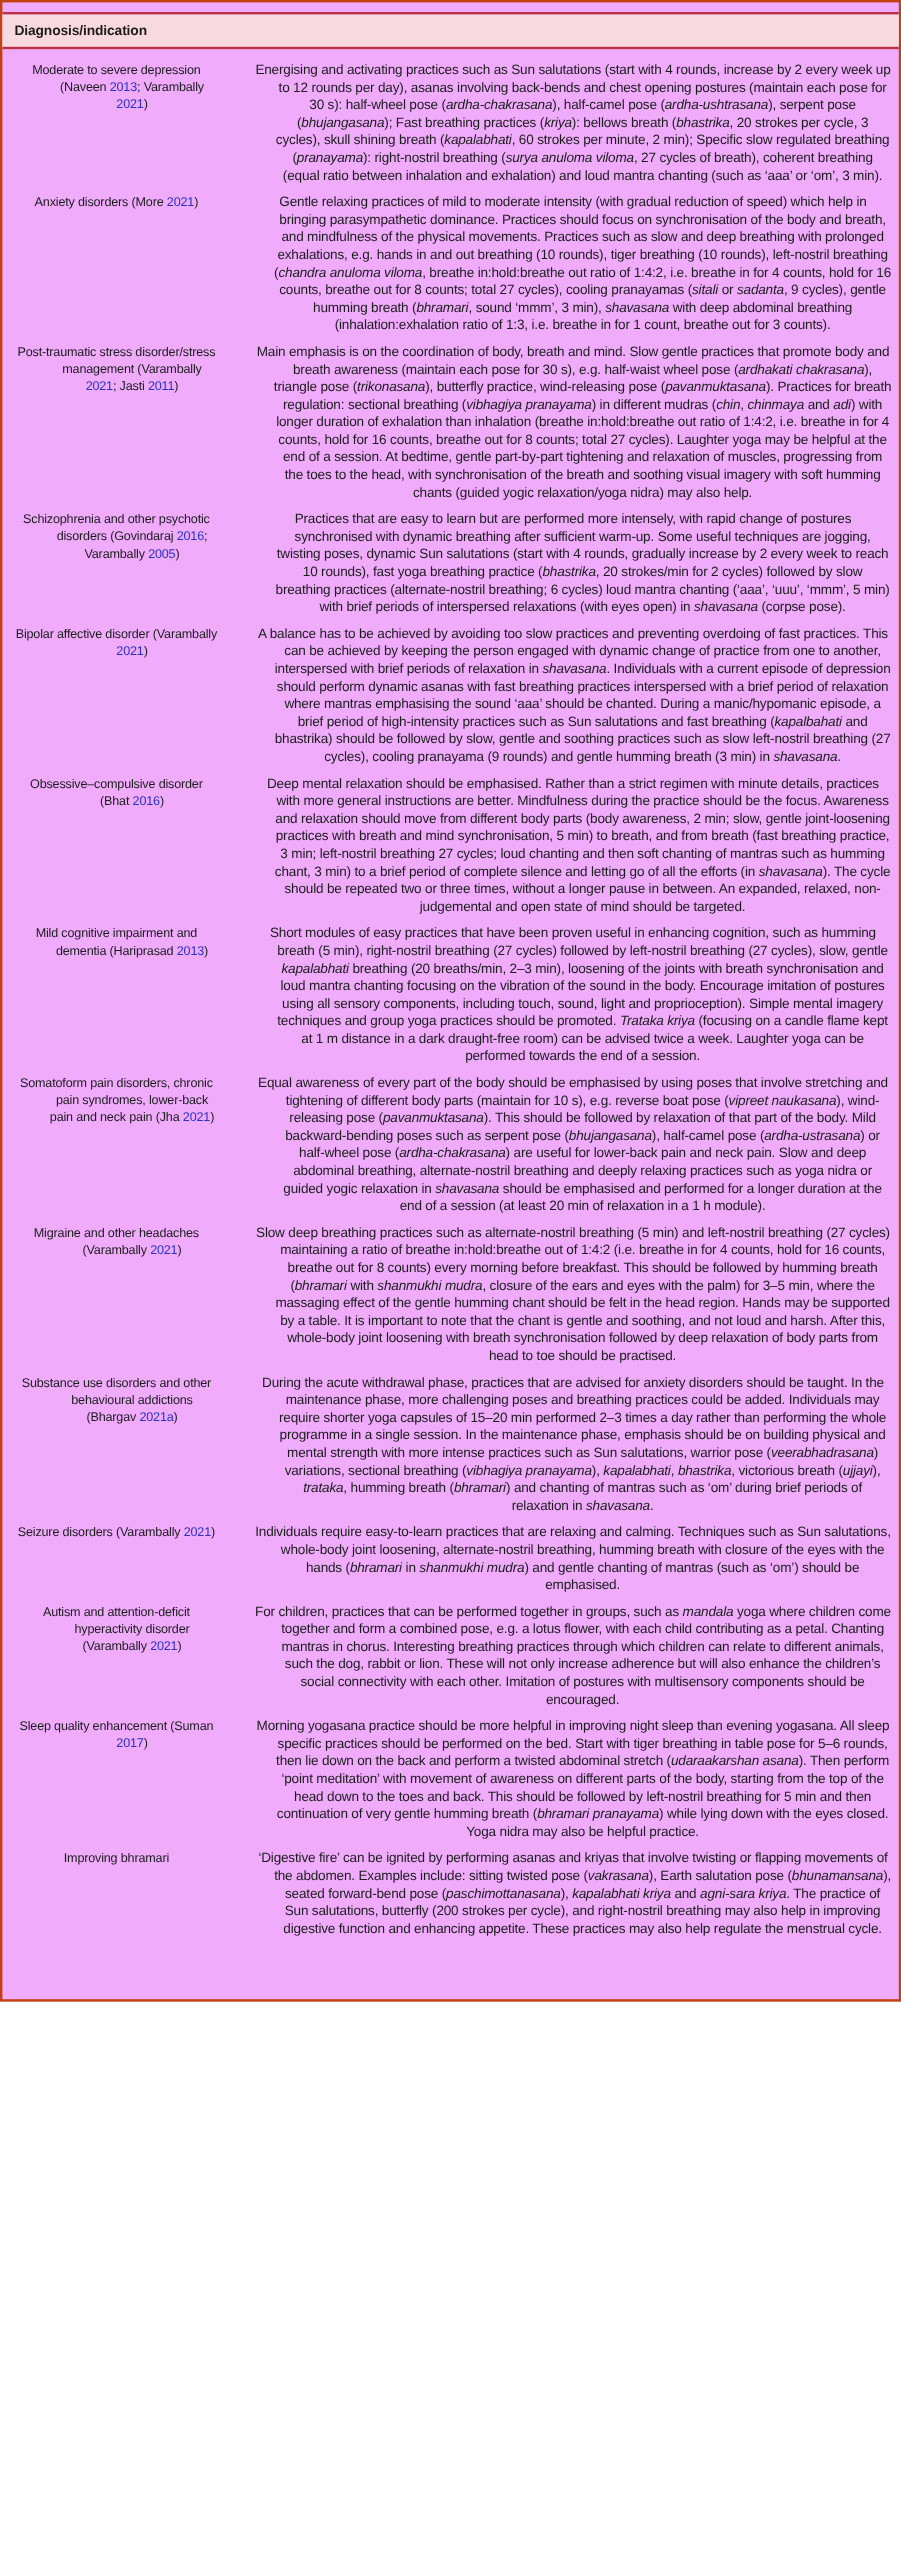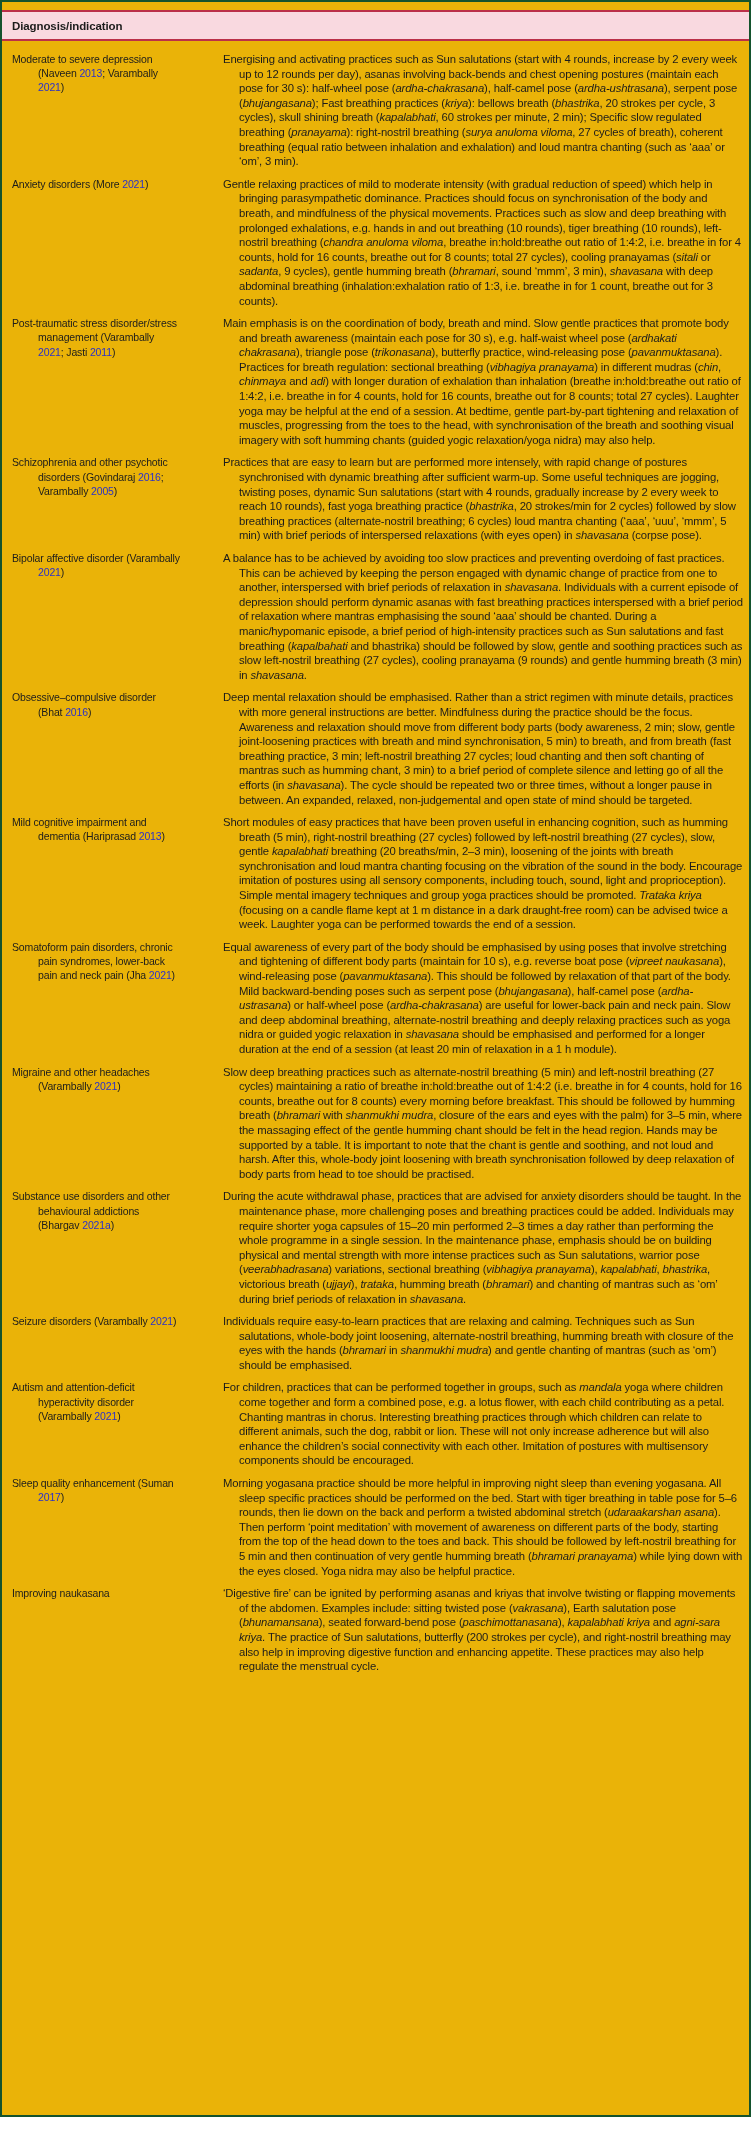--- a/index.html
+++ b/index.html
@@ -4,45 +4,46 @@
 <style>
   html,body{margin:0;padding:0;background:#fff;}
   body{
     width:751px;height:2133px;overflow:hidden;
     font-family:"Liberation Sans","DejaVu Sans",sans-serif;
     color:#1c1c1c;
     -webkit-font-smoothing:antialiased;
   }
   .frame{
     box-sizing:border-box;
-    width:751px;height:2117px;
-    border:2px solid #14532d;
-    background:#eab308;
+    width:751px;height:1668px;
+    border:2px solid #c2410c;
+    background:#f0abfc;
   }
   .header-band{
     margin-top:8px;
     background:#f9d9e0;
     border-top:2px solid #bb3049;
     border-bottom:2px solid #bb3049;
     display:grid;
     grid-template-columns:178px 1fr;
     padding:7px 10px 6px 10px;
     font-weight:bold;
     font-size:11.5px;
     line-height:14px;
     letter-spacing:-0.1px;
   }
   .header-band .th{white-space:nowrap;}
   sup{font-size:8px;line-height:0;vertical-align:super;}
   .rows{padding:3px 6px 10px 10px;}
   .row{
     display:grid;
     grid-template-columns:170px 1fr;
-    column-gap:19px;
+    column-gap:8px;
     padding-top:8px;
+    text-align:center;
   }
   .diag{
     font-size:10.5px;
     line-height:14.2px;
     letter-spacing:-0.15px;
   }
   .diag p{
     margin:0;
     padding-left:26px;
     text-indent:-26px;
@@ -170,20 +171,20 @@
       <div class="row">
         <div class="diag">
           <p>Sleep quality enhancement (Suman <span class="cite">2017</span>)</p>
         </div>
         <div class="prac">
           <p>Morning yogasana practice should be more helpful in improving night sleep than evening yogasana. All sleep specific practices should be performed on the bed. Start with tiger breathing in table pose for 5–6 rounds, then lie down on the back and perform a twisted abdominal stretch (<i>udaraakarshan asana</i>). Then perform ‘point meditation’ with movement of awareness on different parts of the body, starting from the top of the head down to the toes and back. This should be followed by left-nostril breathing for 5 min and then continuation of very gentle humming breath (<i>bhramari pranayama</i>) while lying down with the eyes closed. Yoga nidra may also be helpful practice.</p>
         </div>
       </div>
       <div class="row">
         <div class="diag">
-          <p>Improving naukasana</p>
+          <p>Improving bhramari</p>
         </div>
         <div class="prac">
           <p>‘Digestive fire’ can be ignited by performing asanas and kriyas that involve twisting or flapping movements of the abdomen. Examples include: sitting twisted pose (<i>vakrasana</i>), Earth salutation pose (<i>bhunamansana</i>), seated forward-bend pose (<i>paschimottanasana</i>), <i>kapalabhati kriya</i> and <i>agni-sara kriya</i>. The practice of Sun salutations, butterfly (200 strokes per cycle), and right-nostril breathing may also help in improving digestive function and enhancing appetite. These practices may also help regulate the menstrual cycle.</p>
         </div>
       </div>
     </div>
 </div>
 
 </body></html>

